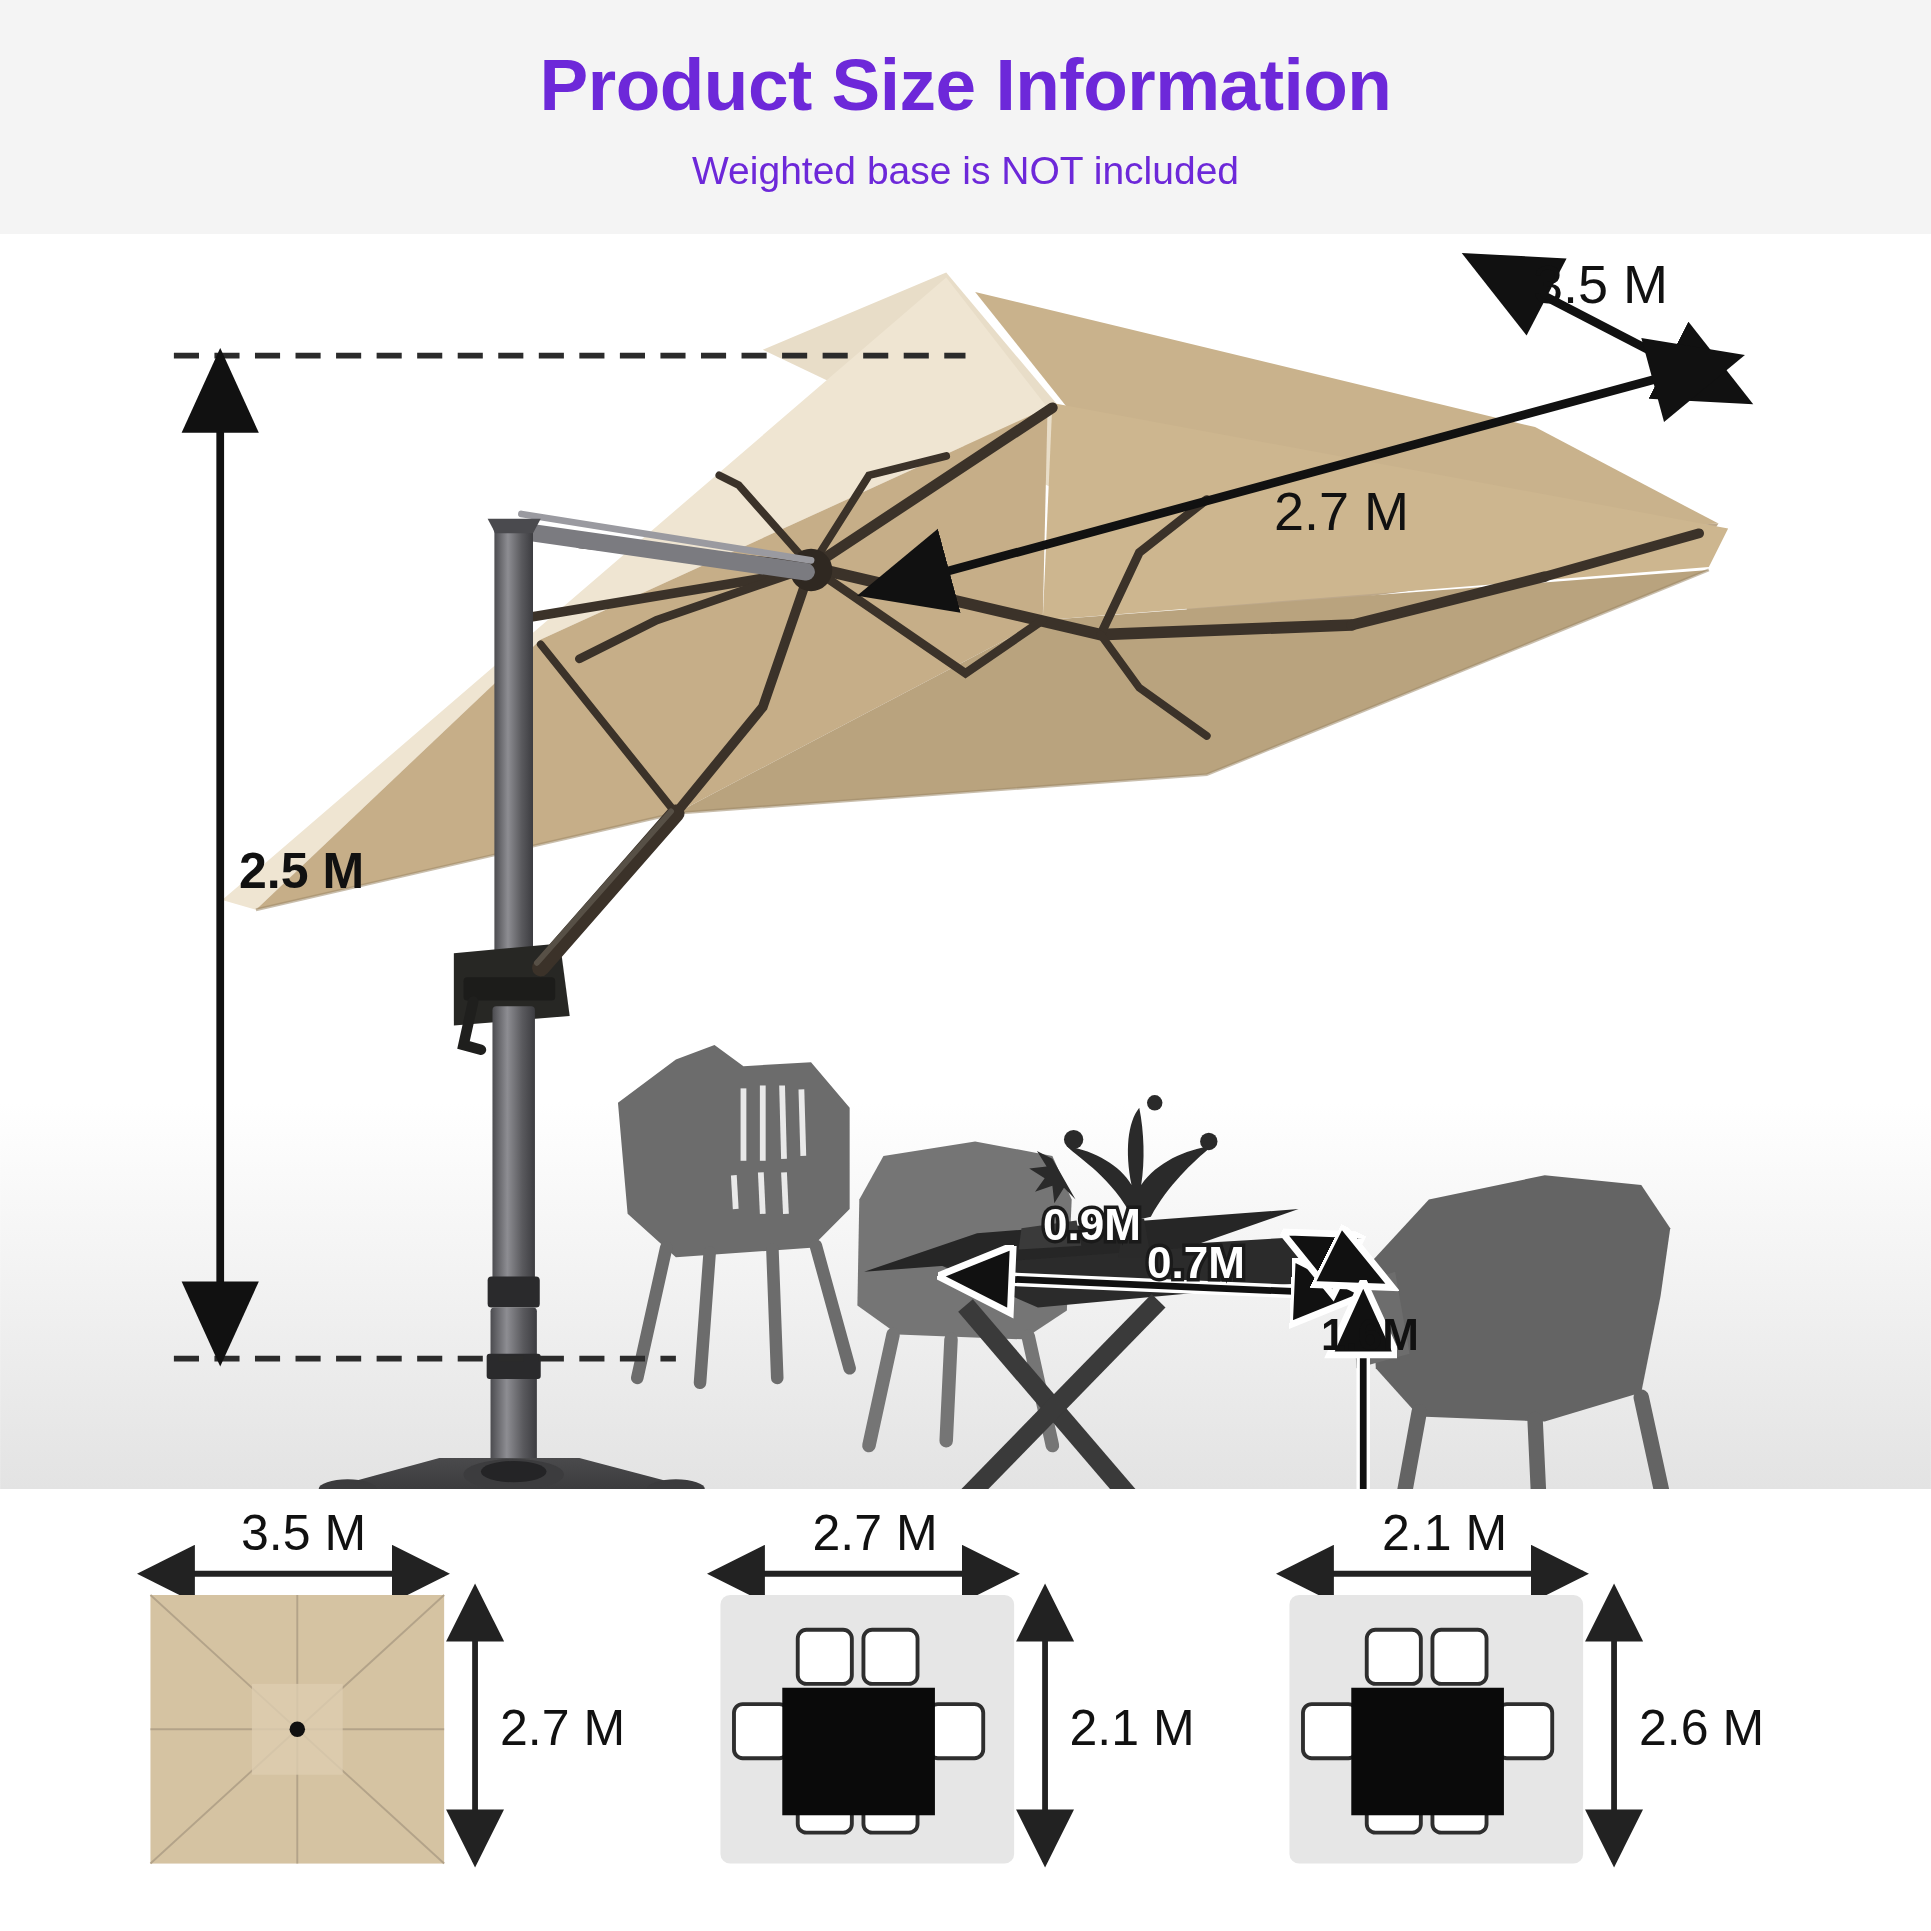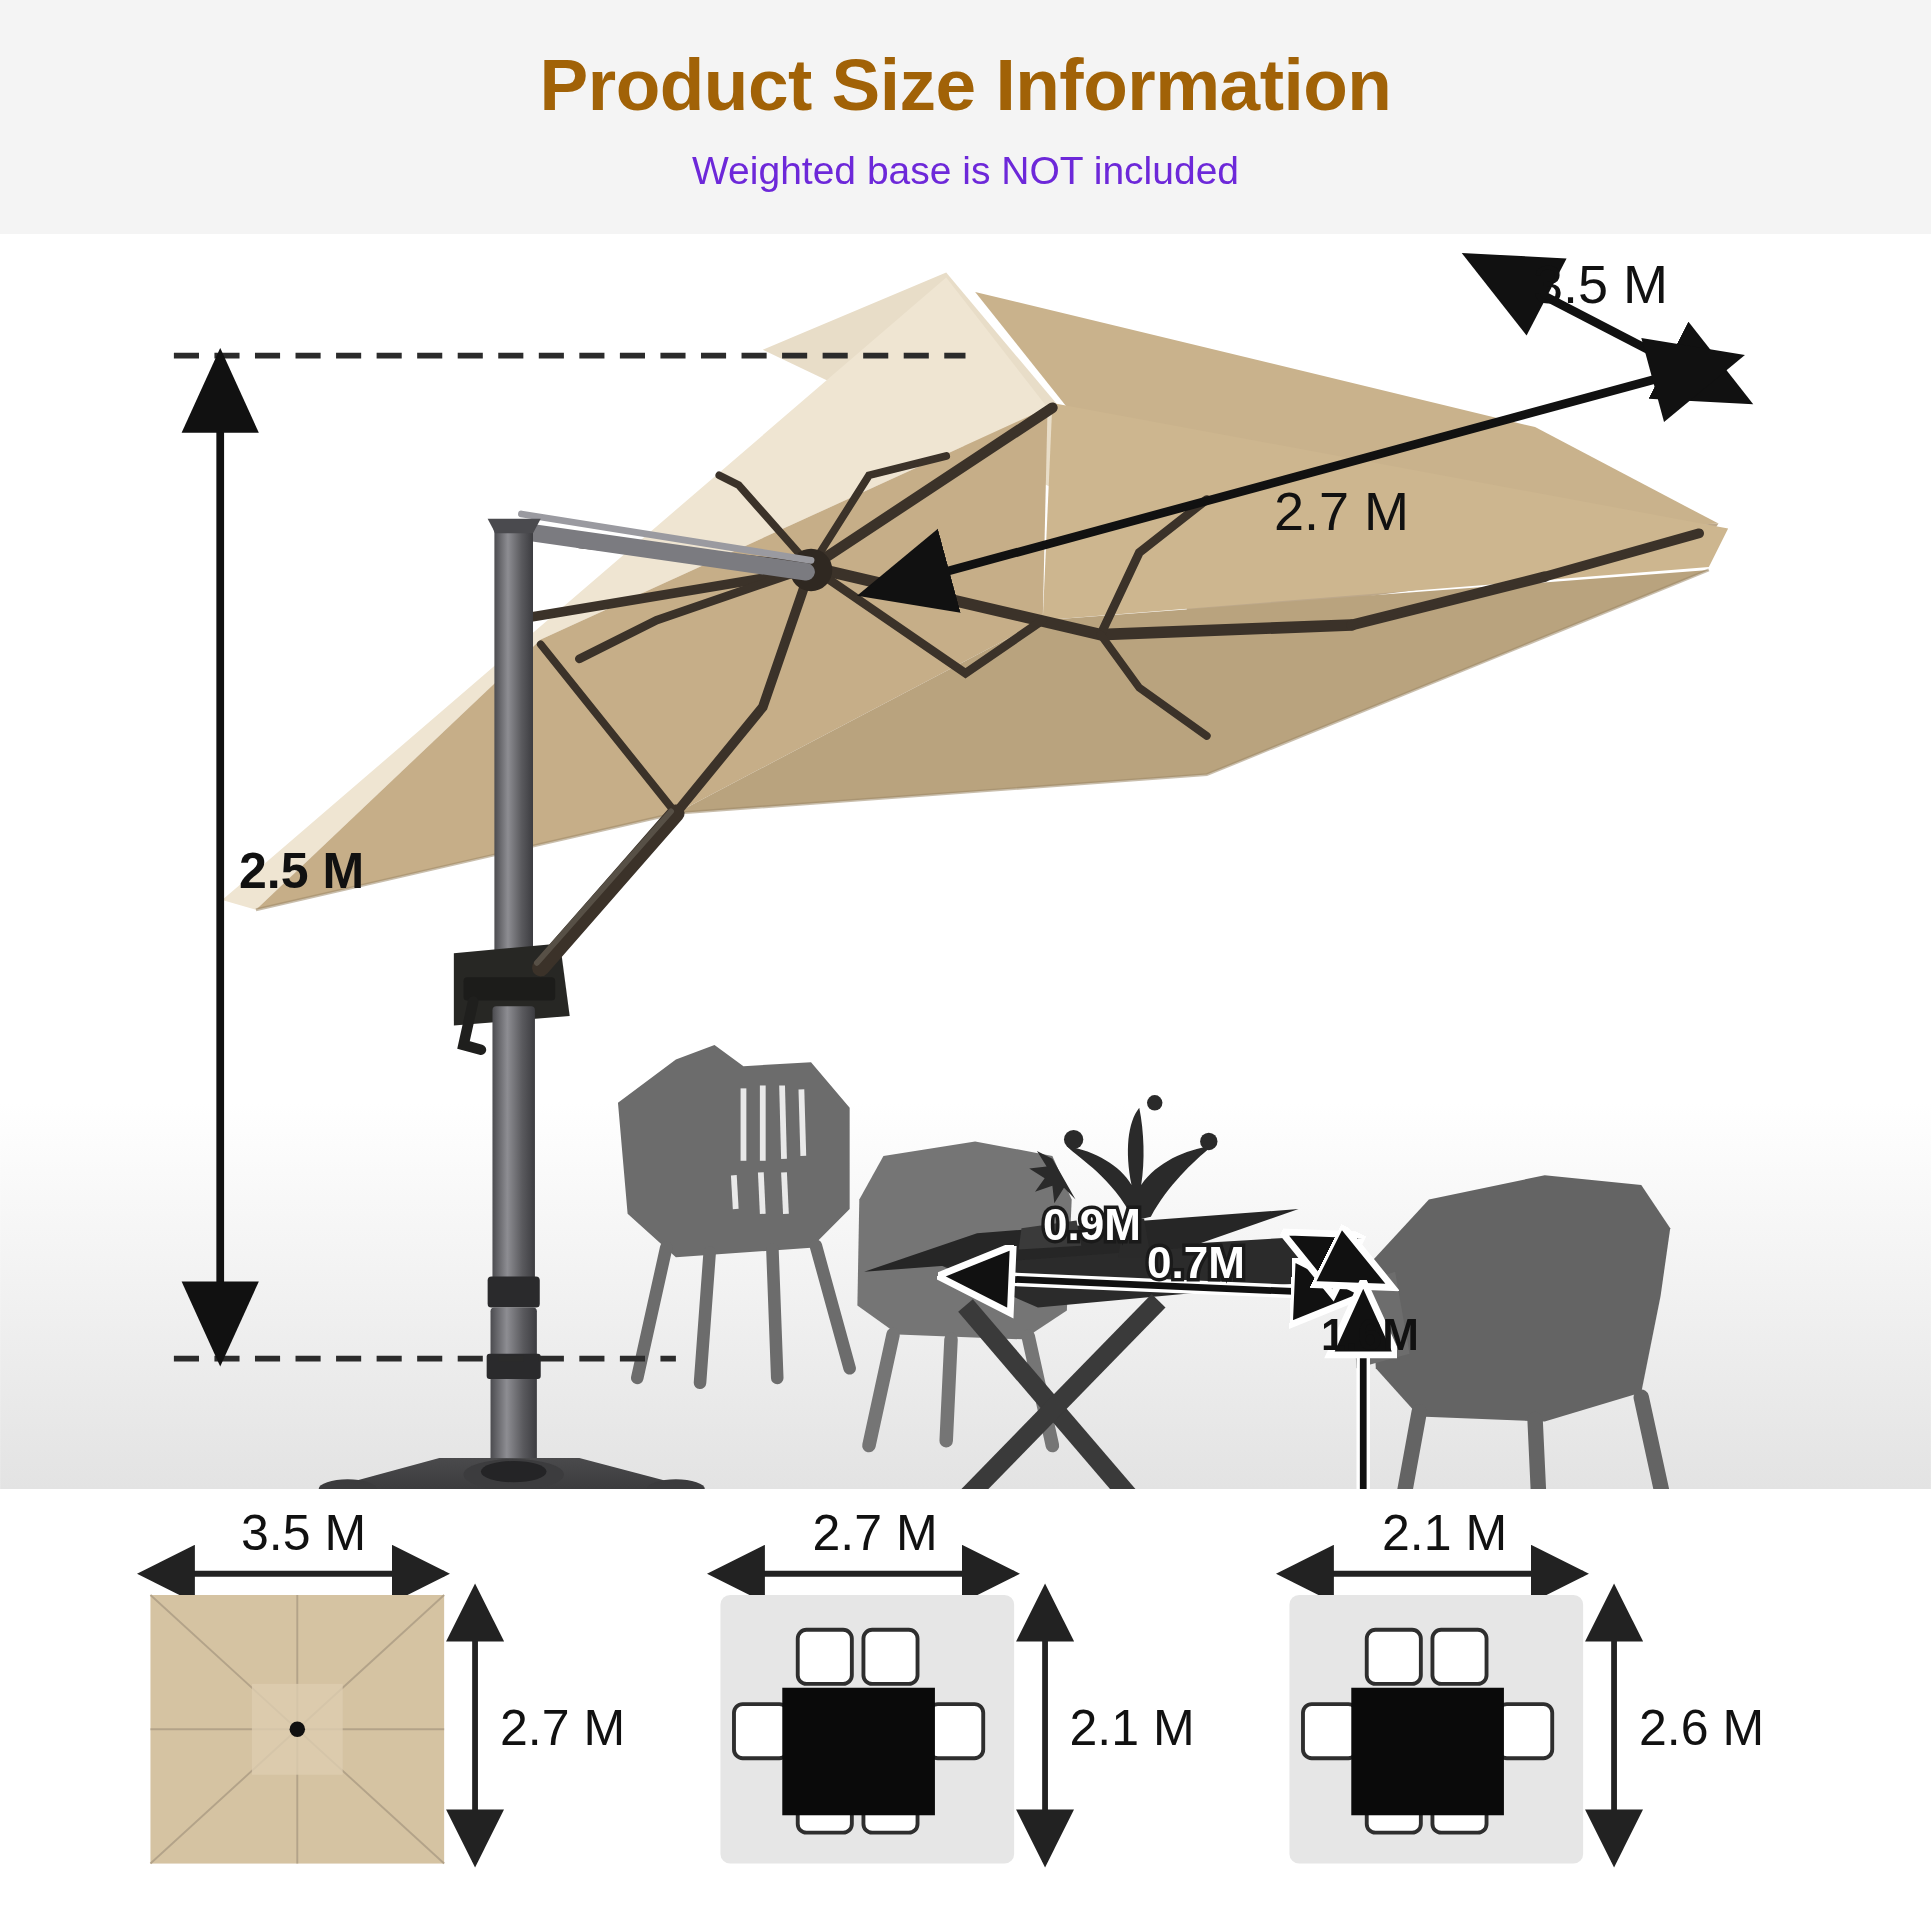--- a/index.html
+++ b/index.html
@@ -12,21 +12,21 @@
   }
   #page { position: relative; width: 1931px; height: 1931px; background:#fff; }
 
   
   #header {
     position: absolute; left:0; top:0; width:1931px; height:234px;
     background:#f4f4f4;
     display:flex; flex-direction:column; align-items:center; justify-content:center;
   }
   #title {
-    font-size: 73px; font-weight: 700; color:#a16207; letter-spacing:-0.5px;
+    font-size: 73px; font-weight: 700; color:#6d28d9; letter-spacing:-0.5px;
     font-family:"Liberation Sans", sans-serif; line-height:1.05;
     margin-top: 5.8px;
     text-align: center;
   }
   #subtitle {
     font-size: 39px; font-weight: 400; color:#6d28d9; margin-top: 25px;
   }
 
   
   #scene { position:absolute; left:0; top:234px; width:1931px; height:1255px; }

